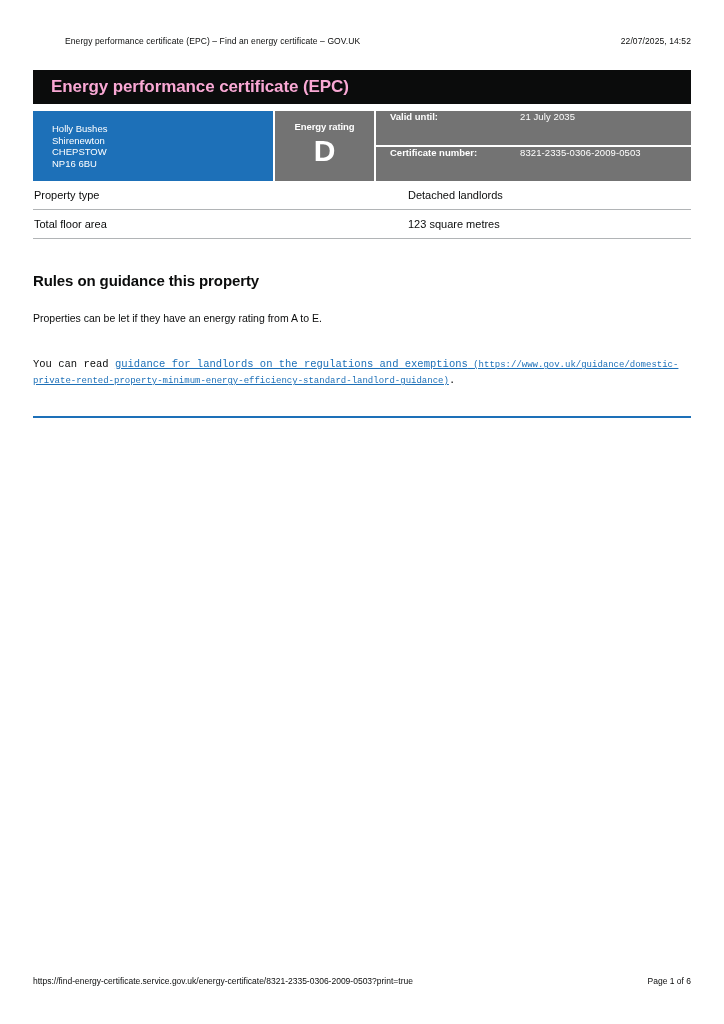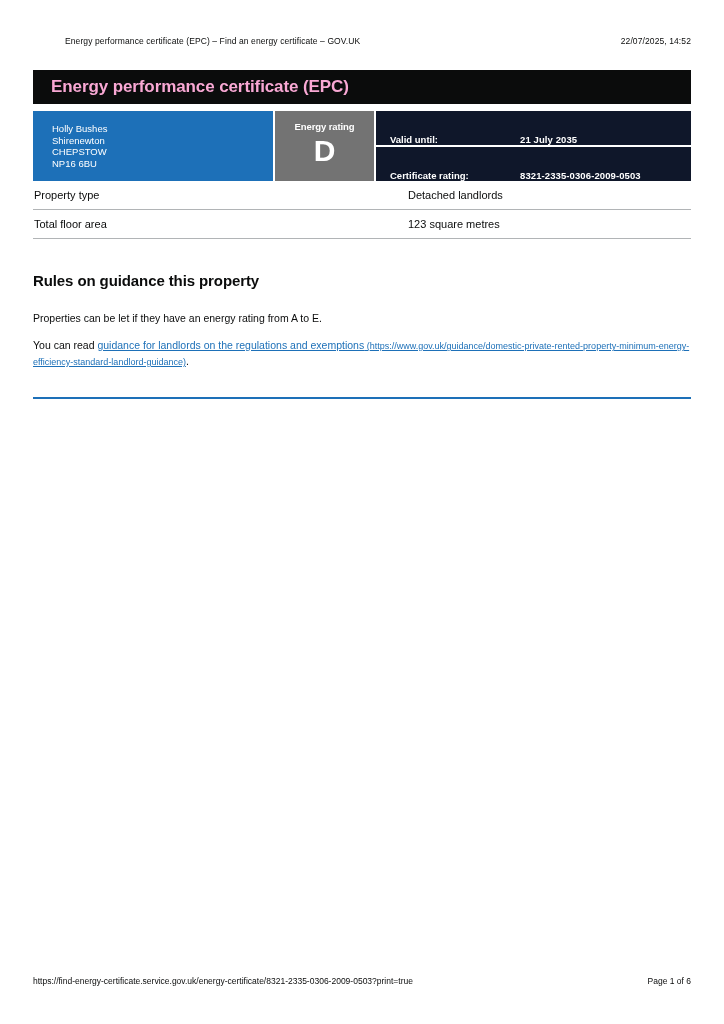--- a/index.html
+++ b/index.html
@@ -98,39 +98,39 @@
     line-height: 34px;
     margin-top: 2px;
   }
   .summary .details {
     flex: 1;
     display: flex;
     flex-direction: column;
     border-left: 2px solid #ffffff;
   }
   .summary .details .row {
-    background: #0f172a;
+    background: #737373;
     color: #ffffff;
     flex: 1;
     display: flex;
-    align-items: flex-end;
+    align-items: flex-start;
     font-size: 9.5px;
     font-weight: bold;
     padding-left: 14px;
     box-sizing: border-box;
   }
   .summary .details .row.second {
     border-top: 2px solid #ffffff;
   }
   .summary .details .row .k {
     width: 130px;
     font-weight: bold;
   }
   .summary .details .row .v {
-    font-weight: bold;
+    font-weight: normal;
     letter-spacing: 0.1px;
   }
 
   
   .prop-row {
     display: flex;
     border-bottom: 1px solid #b1b4b6;
     font-size: 11px;
     padding: 8px 0 8px 0;
     gap: 44px;
@@ -145,21 +145,21 @@
     font-weight: bold;
     margin: 33px 0 0 0;
     letter-spacing: -0.1px;
   }
 
   p.body {
     font-size: 10.5px;
     line-height: 15px;
     margin: 22px 0 0 0;
   }
-  p.body.tight { margin-top: 12px; }
+  p.body.tight { margin-top: 31px; font-family: Liberation Mono, monospace; }
 
   a.link {
     color: #1d70b8;
     text-decoration: underline;
   }
   .url-inline {
     color: #1d70b8;
     text-decoration: underline;
     font-size: 9px;
   }
@@ -212,21 +212,21 @@
         <div class="rlabel">Energy rating</div>
         <div class="rvalue">D</div>
       </div>
 
       <div class="details">
         <div class="row">
           <span class="k">Valid until:</span>
           <span class="v">21 July 2035</span>
         </div>
         <div class="row second">
-          <span class="k">Certificate rating:</span>
+          <span class="k">Certificate number:</span>
           <span class="v">8321-2335-0306-2009-0503</span>
         </div>
       </div>
 
     </div>
 
     <div class="prop-row">
       <span class="k">Property type</span>
       <span class="v">Detached landlords</span>
     </div>

